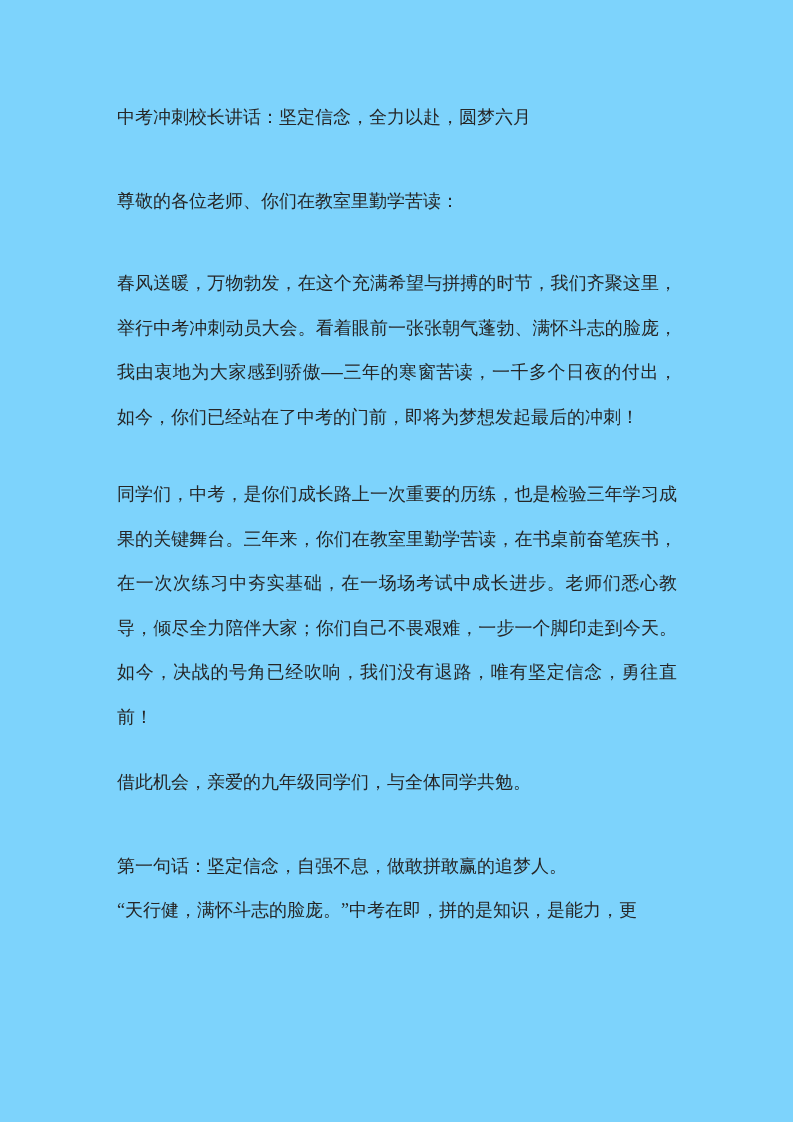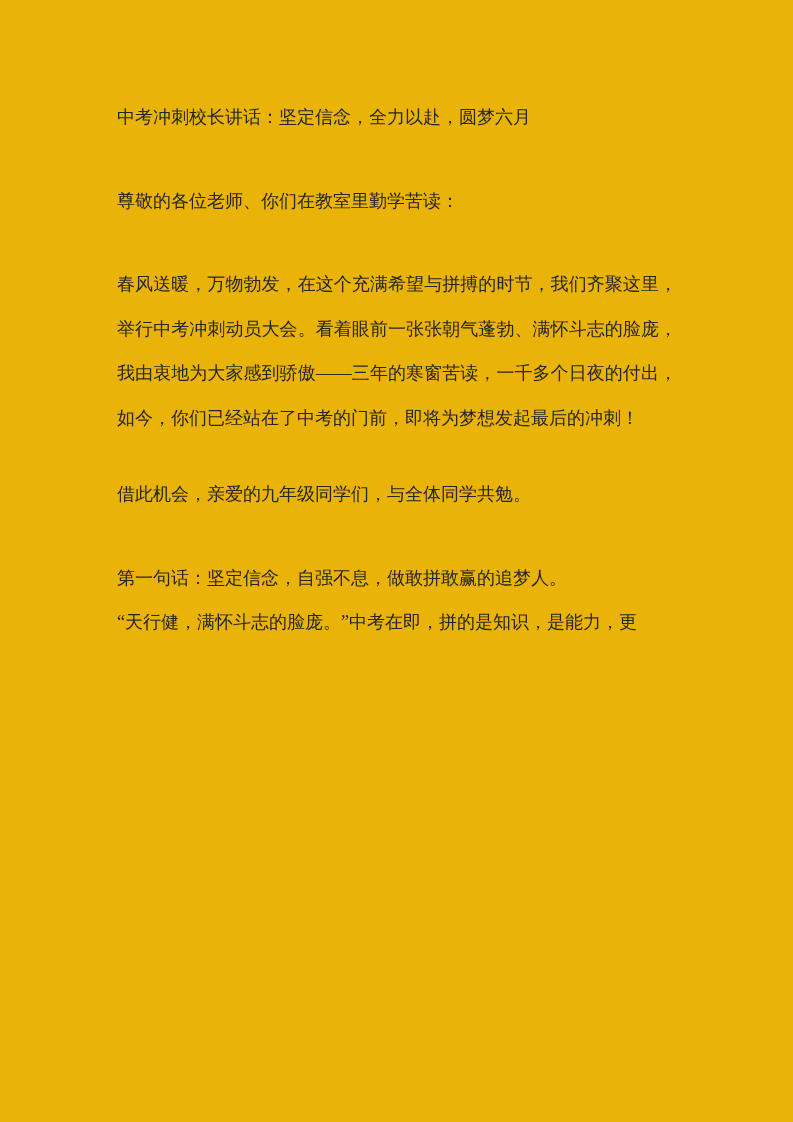--- a/index.html
+++ b/index.html
@@ -4,51 +4,52 @@
 <style>
   html, body {
     margin: 0;
     padding: 0;
     background: #ffffff;
   }
   .page {
     position: relative;
     width: 793px;
     height: 1122px;
-    background: #eab308;
+    background: #7dd3fc;
     box-sizing: border-box;
     padding: 95px 116px 0 117px;
     overflow: hidden;
     color: #262626;
     font-family: "Liberation Serif", "DejaVu Serif", serif;
     font-size: 18px;
     line-height: 44.5px;
   }
   .page p {
     margin: 0;
     text-align: justify;
     text-justify: inter-ideograph;
     word-break: break-all;
   }
   
   .gap-lg { margin-bottom: 39px !important; }
-  .gap-md { margin-bottom: 32px !important; }
+  .gap-md { margin-bottom: 32px !important; font-family: Liberation Mono, monospace; }
   .gap-sm { margin-bottom: 21px !important; }
   .gap-none { margin-bottom: 0 !important; }
 </style>
 </head>
 <body>
 
 <div class="page">
   <p class="gap-lg">中考冲刺校长讲话：坚定信念，全力以赴，圆梦六月</p>
 
   <p class="gap-lg">尊敬的各位老师、你们在教室里勤学苦读：</p>
 
 
   <p class="gap-md">春风送暖，万物勃发，在这个充满希望与拼搏的时节，我们齐聚这里，举行中考冲刺动员大会。看着眼前一张张朝气蓬勃、满怀斗志的脸庞，我由衷地为大家感到骄傲——三年的寒窗苦读，一千多个日夜的付出，如今，你们已经站在了中考的门前，即将为梦想发起最后的冲刺！</p>
 
+  <p class="gap-sm">同学们，中考，是你们成长路上一次重要的历练，也是检验三年学习成果的关键舞台。三年来，你们在教室里勤学苦读，在书桌前奋笔疾书，在一次次练习中夯实基础，在一场场考试中成长进步。老师们悉心教导，倾尽全力陪伴大家；你们自己不畏艰难，一步一个脚印走到今天。如今，决战的号角已经吹响，我们没有退路，唯有坚定信念，勇往直前！</p>
 
   <p class="gap-lg">借此机会，亲爱的九年级同学们，与全体同学共勉。</p>
 
   <p class="gap-none">第一句话：坚定信念，自强不息，做敢拼敢赢的追梦人。</p>
 
   <p class="gap-none">“天行健，满怀斗志的脸庞。”中考在即，拼的是知识，是能力，更</p>
 </div>
 
 </body></html>

